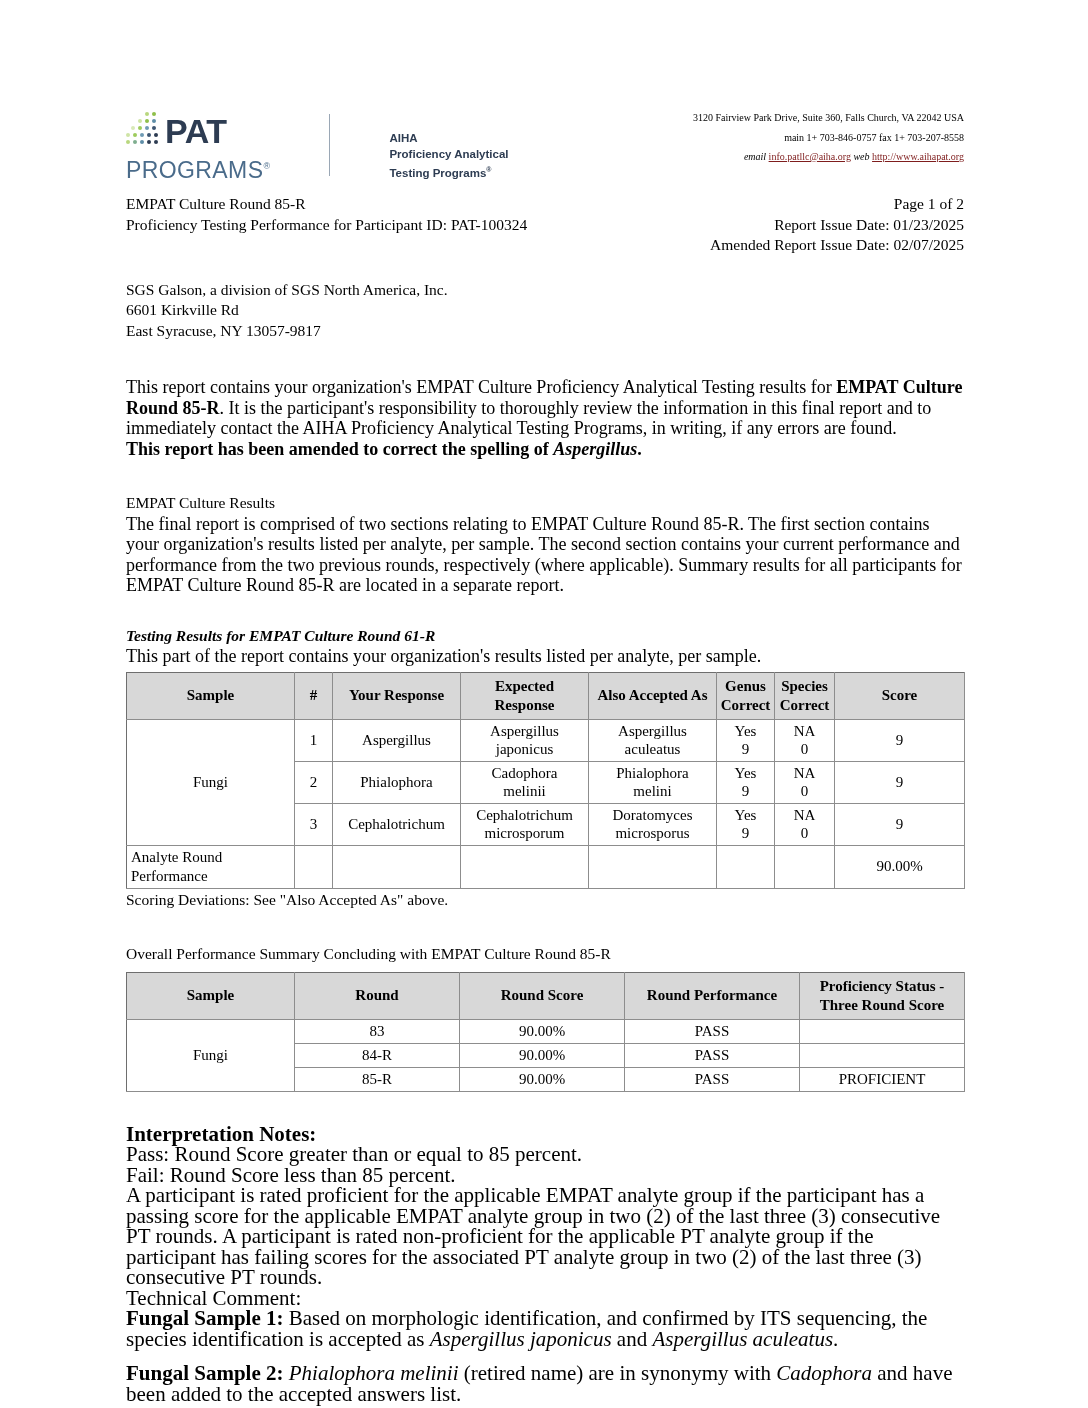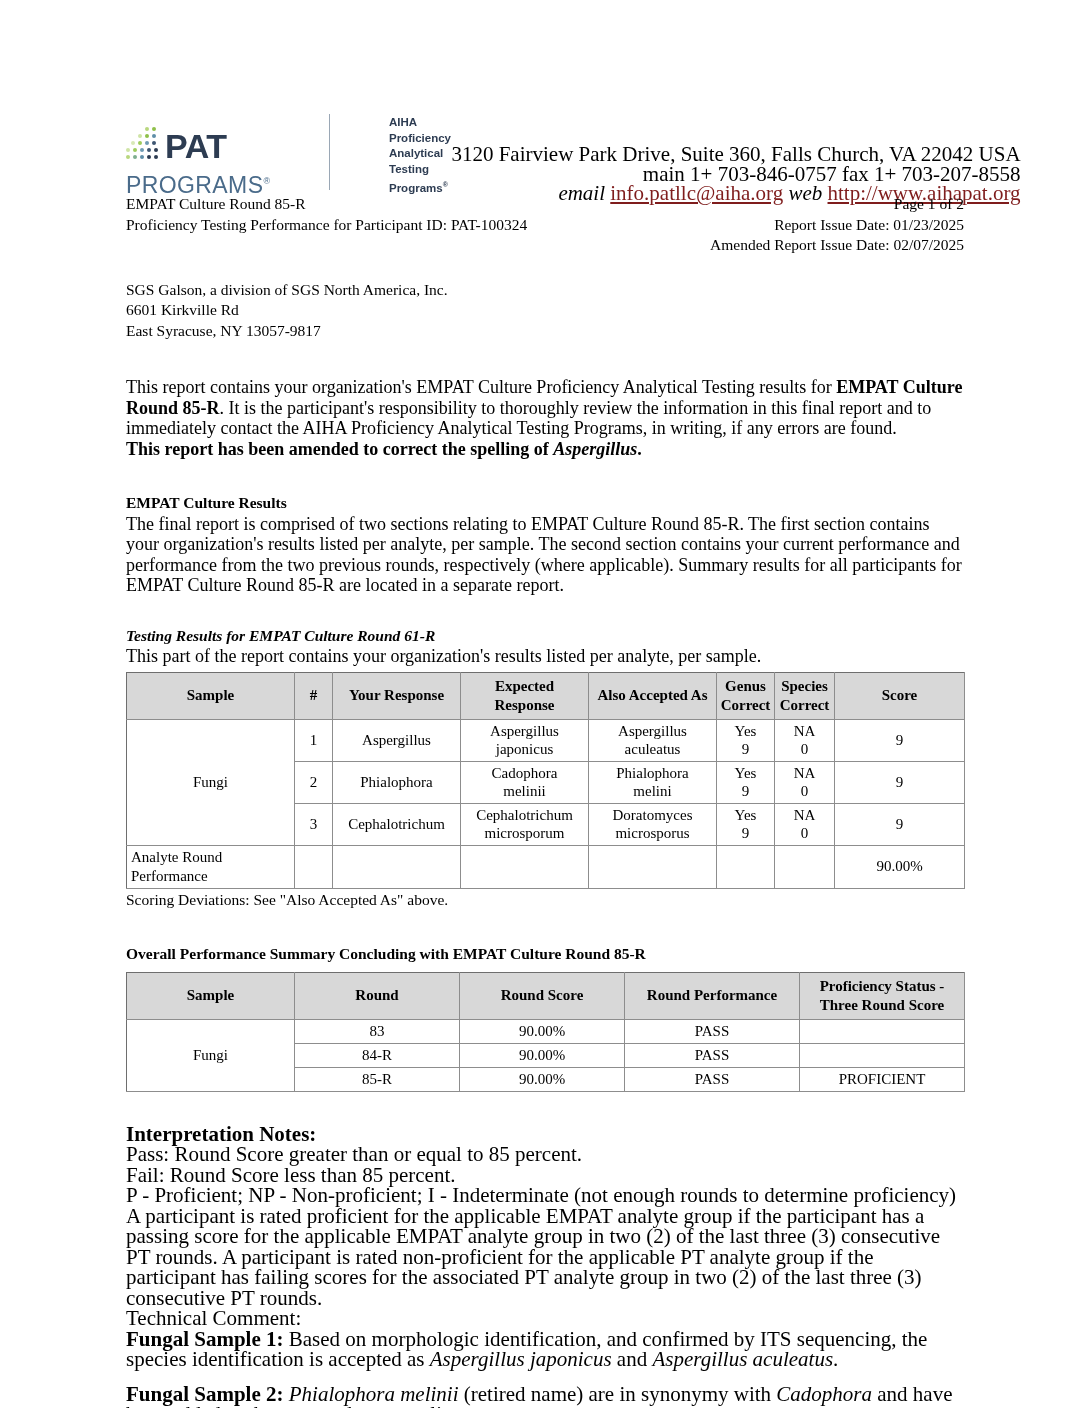--- a/index.html
+++ b/index.html
@@ -94,24 +94,23 @@
     font-weight: bold;
     font-size: 11.5px;
     line-height: 15.5px;
     color: #2d3c52;
     padding-top: 3px;
   }
   .logo-text sup { font-size: 7px; }
 
   .contact {
     text-align: right;
-    font-size: 21px;
+    font-size: 10px;
     line-height: 19.5px;
     white-space: nowrap;
-    margin-top: 37px;
   }
   .contact .ital { font-style: italic; text-align: right; }
   .contact a {
     color: #7f1d1d;
     text-decoration: underline;
   }
 
   
   .metarow {
     display: flex;
@@ -134,21 +133,21 @@
     font-size: 18px;
     line-height: 20.5px;
     text-align: left;
   }
   .mt-intro { margin-top: 36px; }
   .b { font-weight: bold; }
   .i { font-style: italic; }
   .bi { font-weight: bold; font-style: italic; }
 
   .section-head {
-    font-weight: bold;
+    font-weight: normal;
     font-size: 15.5px;
     line-height: 20.5px;
     margin-top: 34px;
   }
   .section-head-italic {
     font-weight: bold;
     font-style: italic;
     font-size: 15.5px;
     line-height: 20.5px;
     margin-top: 30px;
@@ -395,21 +394,20 @@
           <td>PASS</td>
           <td>PROFICIENT</td>
         </tr>
       </tbody>
     </table>
 
     <div class="interp">
       <div class="line b">Interpretation Notes:</div>
       <div class="line">Pass: Round Score greater than or equal to 85 percent.</div>
       <div class="line">Fail: Round Score less than 85 percent.</div>
-      <div class="line">P - Proficient; NP - Non-proficient; I - Indeterminate (not enough rounds to determine proficiency)</div>
       <div class="line">A participant is rated proficient for the applicable EMPAT analyte group if the participant has a passing score for the applicable EMPAT analyte group in two (2) of the last three (3) consecutive PT rounds. A participant is rated non-proficient for the applicable PT analyte group if the participant has failing scores for the associated PT analyte group in two (2) of the last three (3) consecutive PT rounds.</div>
       <div class="line">Technical Comment:</div>
 
       <div class="line"><span class="b">Fungal Sample 1:</span><span> Based on morphologic identification, and confirmed by ITS sequencing, the species identification is accepted as </span><span class="i">Aspergillus japonicus</span><span> and </span><span class="i">Aspergillus aculeatus</span><span>.</span></div>
 
       <div class="gap"></div>
 
       <div class="line"><span class="b">Fungal Sample 2:</span> <span class="i">Phialophora melinii</span><span> (retired name) are in synonymy with </span><span class="i">Cadophora</span><span> and have been added to the accepted answers list.</span></div>
 
     </div>

